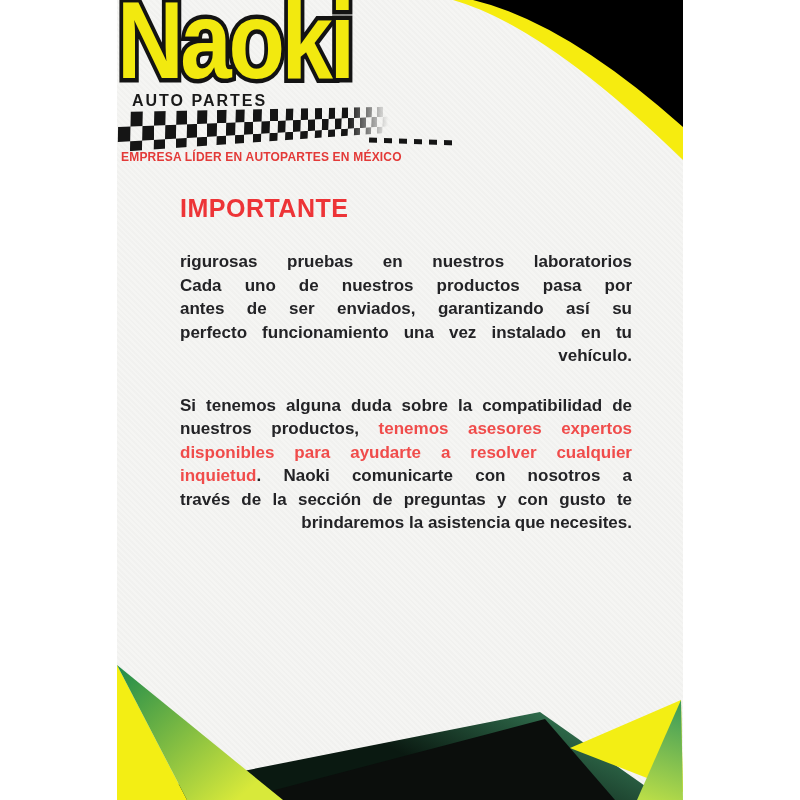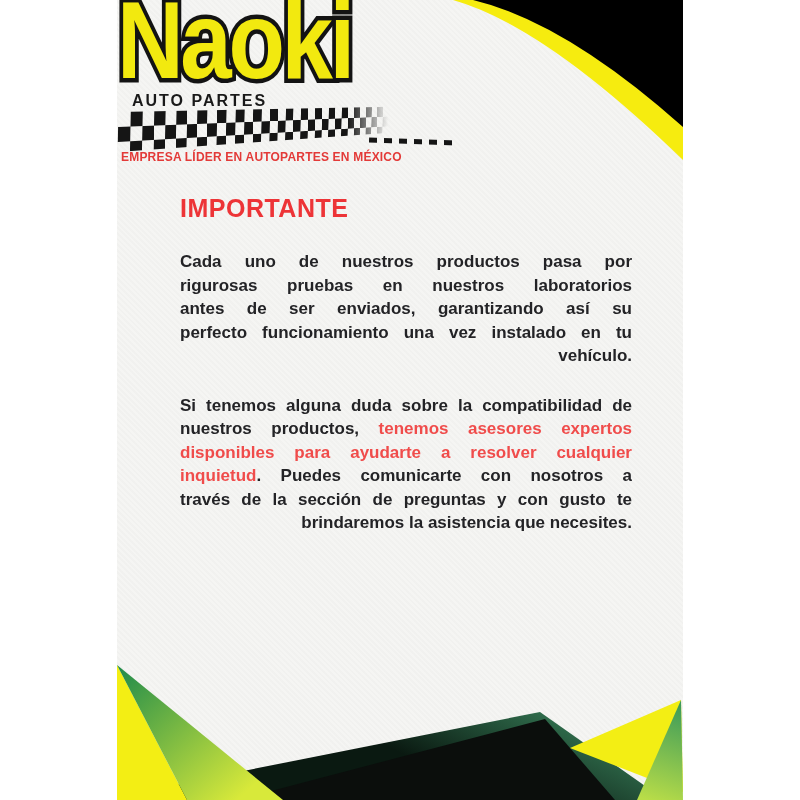--- a/index.html
+++ b/index.html
@@ -88,30 +88,30 @@
     </div>
     <div class="subtext">AUTO PARTES</div>
     <div class="flag"></div>
     <div class="flag-trail"></div>
     <div class="tagline">EMPRESA LÍDER  EN AUTOPARTES EN MÉXICO</div>
 
     <div class="title">IMPORTANTE</div>
 
     <div class="bodytext">
       <div class="para">
+        <div class="jline"><span>rigurosas pruebas en nuestros laboratorios</span></div>
         <div class="jline"><span>Cada uno de nuestros productos pasa por</span></div>
-        <div class="jline"><span>rigurosas pruebas en nuestros laboratorios</span></div>
         <div class="jline"><span>antes de ser enviados, garantizando así su</span></div>
         <div class="jline"><span>perfecto funcionamiento una vez instalado en tu</span></div>
         <div class="lline"><span>vehículo.</span></div>
       </div>
       <div class="para">
         <div class="jline"><span>Si tenemos alguna duda sobre la compatibilidad de</span></div>
         <div class="jline"><span>nuestros productos, </span><span class="red">tenemos asesores expertos</span></div>
         <div class="jline"><span class="red">disponibles para ayudarte a resolver cualquier</span></div>
-        <div class="jline"><span class="red">inquietud</span><span>. Puedes comunicarte con nosotros a</span></div>
+        <div class="jline"><span class="red">inquietud</span><span>. Naoki comunicarte con nosotros a</span></div>
         <div class="jline"><span>través de la sección de preguntas y con gusto te</span></div>
         <div class="lline"><span>brindaremos la asistencia que necesites.</span></div>
       </div>
     </div>
 
   </div>
 </div>
 
 </body></html>

